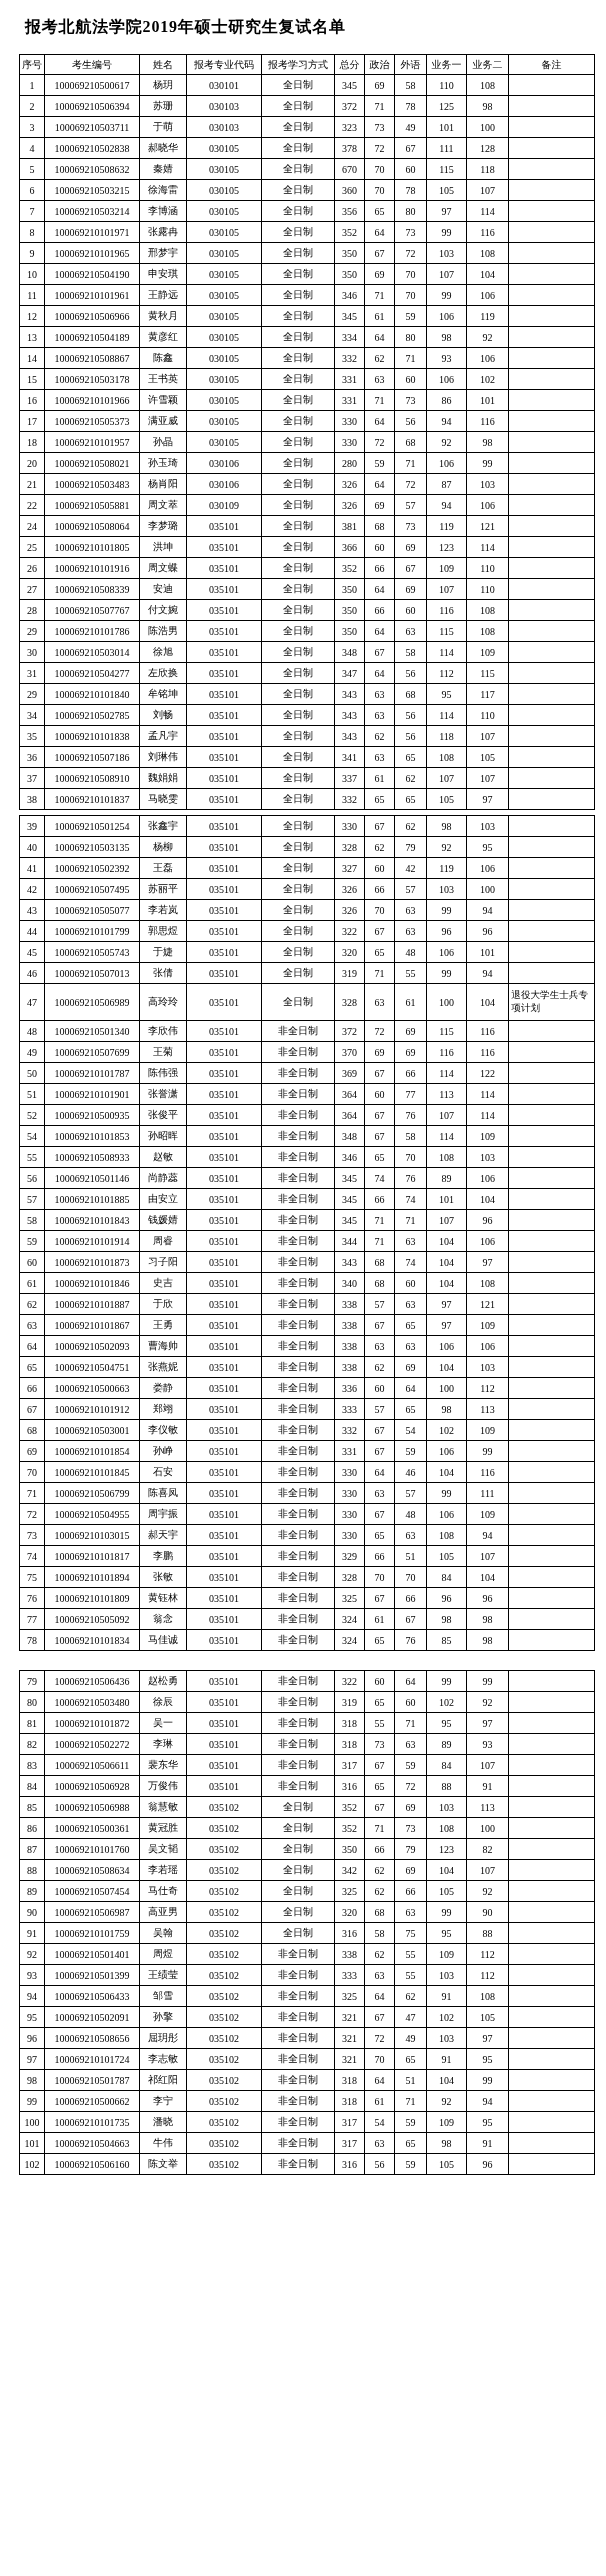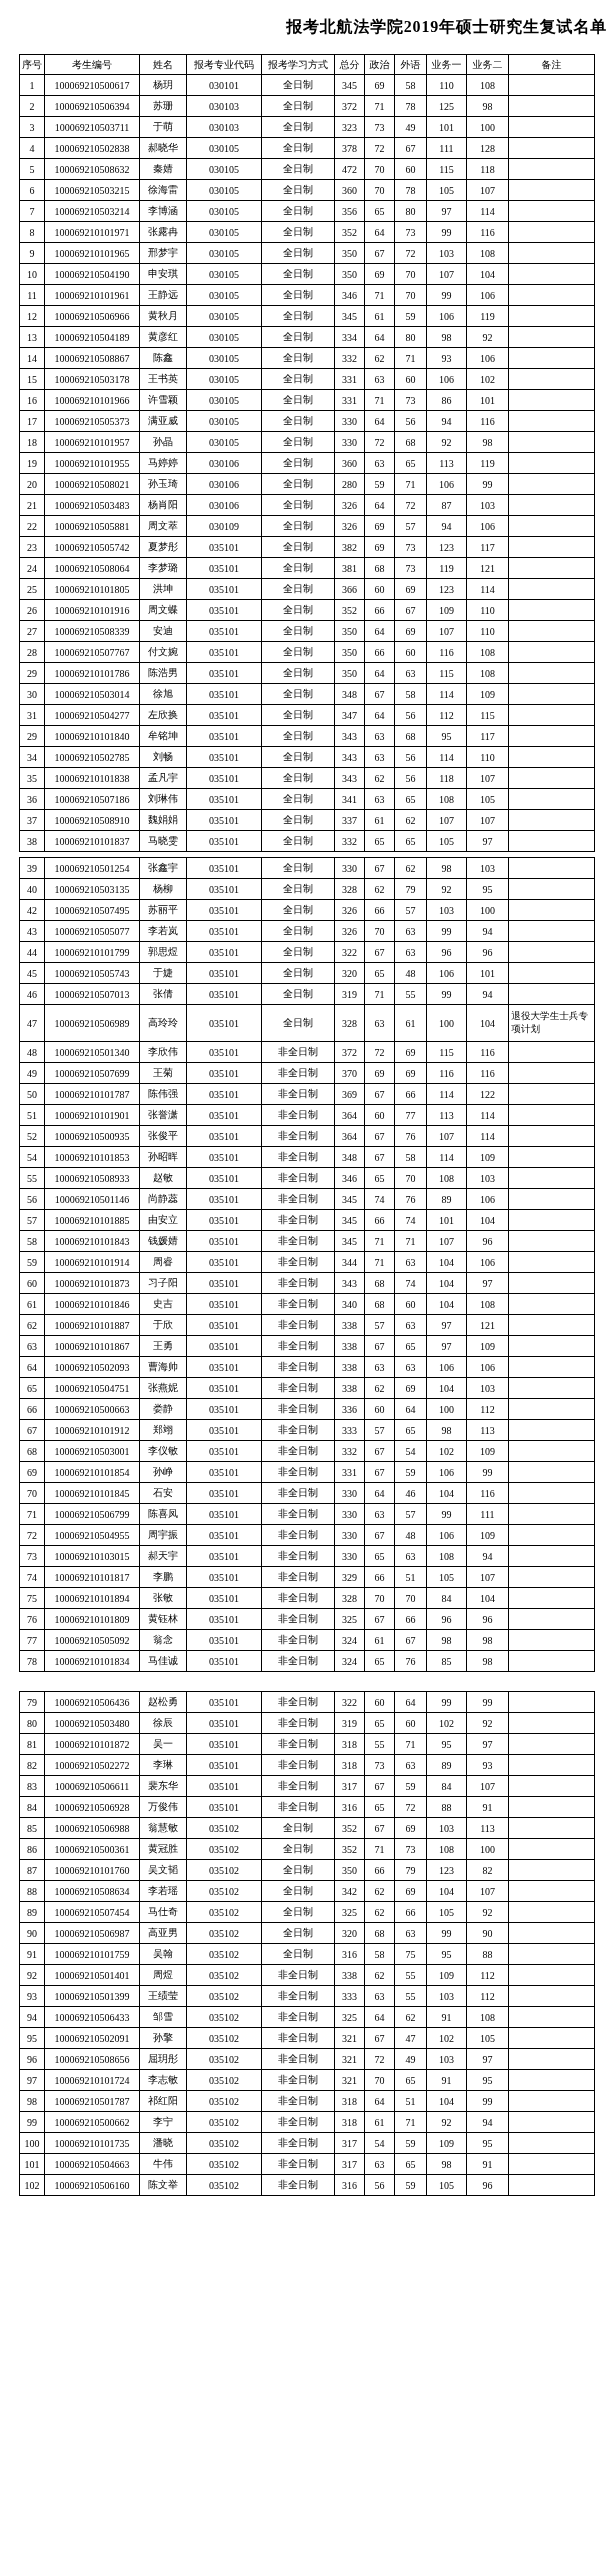--- a/index.html
+++ b/index.html
@@ -8,21 +8,21 @@
     color: #000000;
     font-family: "Liberation Serif", "DejaVu Serif", serif;
   }
   body {
     width: 607px; height: 2576px;
     position: relative;
     overflow: hidden;
   }
   .doc-title {
     margin: 17px 0 0 0;
-    text-align: right;
+    text-align: left;
     font-size: 16px;
     font-weight: bold;
     letter-spacing: 0.8px;
     padding-left: 25px;
   }
   table.roster {
     border-collapse: collapse;
     table-layout: fixed;
     width: 576px;
     margin-left: 19px;
@@ -149,21 +149,21 @@
         <td>111</td>
         <td>128</td>
         <td class="remark"></td>
       </tr>
       <tr>
         <td>5</td>
         <td>100069210508632</td>
         <td>秦婧</td>
         <td>030105</td>
         <td>全日制</td>
-        <td>472</td>
+        <td>670</td>
         <td>70</td>
         <td>60</td>
         <td>115</td>
         <td>118</td>
         <td class="remark"></td>
       </tr>
       <tr>
         <td>6</td>
         <td>100069210503215</td>
         <td>徐海雷</td>
@@ -326,33 +326,20 @@
         <td>030105</td>
         <td>全日制</td>
         <td>330</td>
         <td>72</td>
         <td>68</td>
         <td>92</td>
         <td>98</td>
         <td class="remark"></td>
       </tr>
       <tr>
-        <td>19</td>
-        <td>100069210101955</td>
-        <td>马婷婷</td>
-        <td>030106</td>
-        <td>全日制</td>
-        <td>360</td>
-        <td>63</td>
-        <td>65</td>
-        <td>113</td>
-        <td>119</td>
-        <td class="remark"></td>
-      </tr>
-      <tr>
         <td>20</td>
         <td>100069210508021</td>
         <td>孙玉琦</td>
         <td>030106</td>
         <td>全日制</td>
         <td>280</td>
         <td>59</td>
         <td>71</td>
         <td>106</td>
         <td>99</td>
@@ -375,33 +362,20 @@
         <td>22</td>
         <td>100069210505881</td>
         <td>周文萃</td>
         <td>030109</td>
         <td>全日制</td>
         <td>326</td>
         <td>69</td>
         <td>57</td>
         <td>94</td>
         <td>106</td>
-        <td class="remark"></td>
-      </tr>
-      <tr>
-        <td>23</td>
-        <td>100069210505742</td>
-        <td>夏梦彤</td>
-        <td>035101</td>
-        <td>全日制</td>
-        <td>382</td>
-        <td>69</td>
-        <td>73</td>
-        <td>123</td>
-        <td>117</td>
         <td class="remark"></td>
       </tr>
       <tr>
         <td>24</td>
         <td>100069210508064</td>
         <td>李梦璐</td>
         <td>035101</td>
         <td>全日制</td>
         <td>381</td>
         <td>68</td>
@@ -617,20 +591,33 @@
         <td>035101</td>
         <td>全日制</td>
         <td>328</td>
         <td>62</td>
         <td>79</td>
         <td>92</td>
         <td>95</td>
         <td class="remark"></td>
       </tr>
       <tr>
+        <td>41</td>
+        <td>100069210502392</td>
+        <td>王磊</td>
+        <td>035101</td>
+        <td>全日制</td>
+        <td>327</td>
+        <td>60</td>
+        <td>42</td>
+        <td>119</td>
+        <td>106</td>
+        <td class="remark"></td>
+      </tr>
+      <tr>
         <td>42</td>
         <td>100069210507495</td>
         <td>苏丽平</td>
         <td>035101</td>
         <td>全日制</td>
         <td>326</td>
         <td>66</td>
         <td>57</td>
         <td>103</td>
         <td>100</td>

